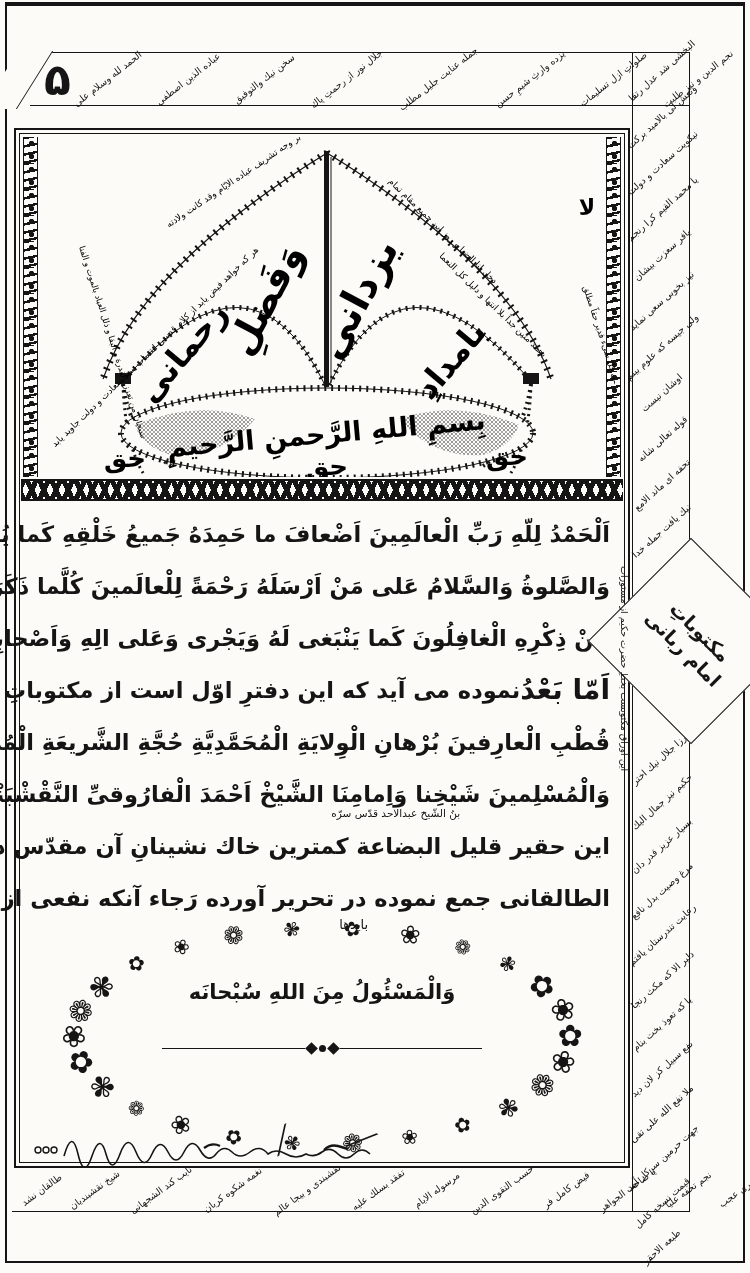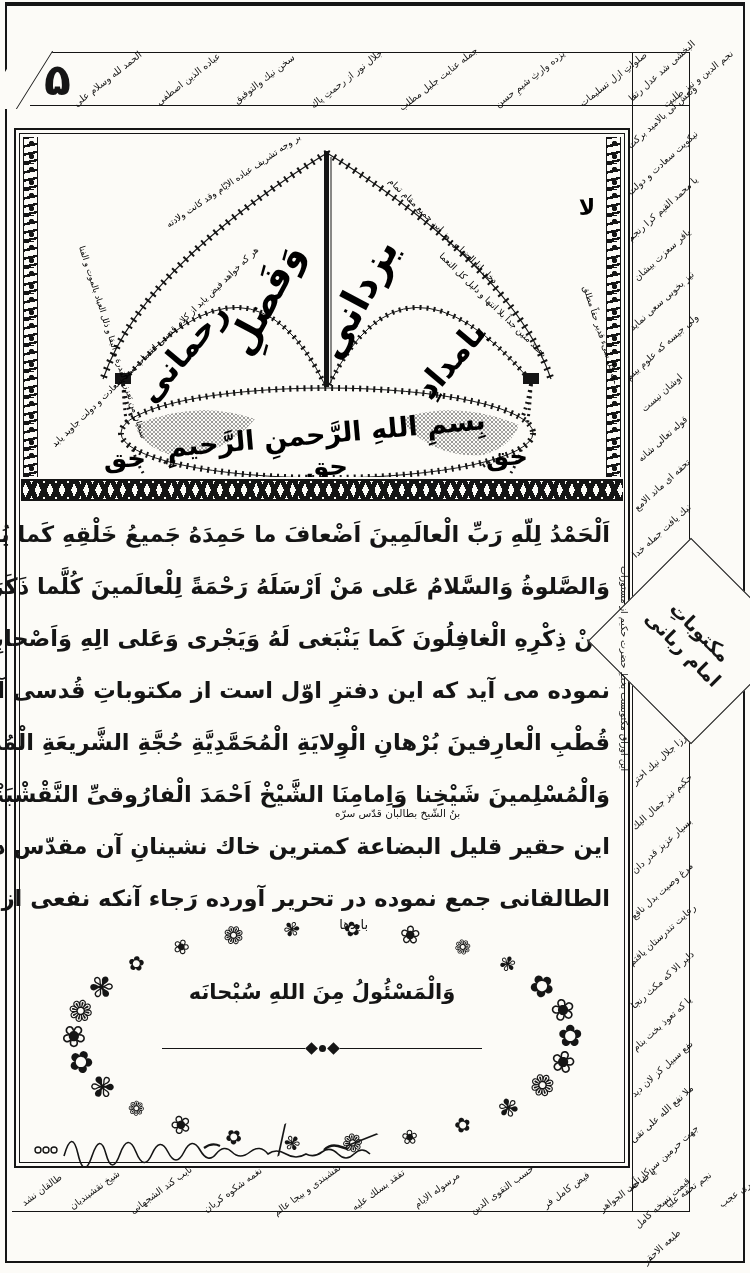--- a/index.html
+++ b/index.html
@@ -212,26 +212,27 @@
         <text x="40" y="110" font-size="8.5" transform="rotate(72 40 110)">سبحان من تعزز بالقدرة و البقا و ذلل العباد بالموت و الفنا</text>
         <text x="544" y="150" font-size="8.5" transform="rotate(72 544 150)">يحيى و يميت و هو حى لا يموت بيده الخير و هو على كل شىء قدير حقاً مطلق</text>
       </svg>
     </div>
 
     <div class="text-block">
       <div class="tline">اَلْحَمْدُ لِلّهِ رَبِّ الْعالَمِينَ اَضْعافَ ما حَمِدَهُ جَميعُ خَلْقِهِ كَما يُحِبُّ رَبُّنا وَيَرْضى</div>
       <div class="tline">وَالصَّلوةُ وَالسَّلامُ عَلى مَنْ اَرْسَلَهُ رَحْمَةً لِلْعالَمينَ كُلَّما ذَكَرَهُ الذّاكِرُونَ وَكُلَّما غَفَلَ</div>
       <div class="tline">عَنْ ذِكْرِهِ الْغافِلُونَ كَما يَنْبَغى لَهُ وَيَجْرى وَعَلى الِهِ وَاَصْحابِهِ الْبَرَرَةِ التُّقى النُّقى ط</div>
       <div class="tline flexjust">
+        <span class="seg lead">اَمّا بَعْدُ</span>
         <span class="seg">نموده می آید كه این دفترِ اوّل است از مكتوباتِ قُدسى آیات حضرتِ غوثِ الْمُحَقِّقينَ</span>
       </div>
       <div class="tline">قُطْبِ الْعارِفينَ بُرْهانِ الْوِلايَةِ الْمُحَمَّدِيَّةِ حُجَّةِ الشَّريعَةِ الْمُصْطَفَوِيَّةِ شَيْخِ الْاِسْلامِ</div>
       <div class="tline">
         <span class="seg">وَالْمُسْلِمينَ شَيْخِنا وَاِمامِنَا الشَّيْخْ اَحْمَدَ الْفارُوقىِّ النَّقْشْبَنْدىِّ سَلَّمَهُ اللهُ سُبْحانَهُ وَاَبْقاهُ</span>
-        <span class="inote">بنُ الشّيخ بطالبان قدّس سرّه</span>
+        <span class="inote">بنُ الشّيخ عبدالاحد قدّس سرّه</span>
       </div>
       <div class="tline">این حقیر قلیل البضاعة كمترین خاك نشینانِ آن مقدّس درگاه یار محمد الجدید البدخشى</div>
       <div class="tline">
         <span class="seg">الطالقانى جمع نموده در تحریر آورده رَجاء آنكه نفعى ازان بطالبانِ حق جلّ و علا برسـد.</span>
         <span class="tnote">بایدها</span>
       </div>
     </div>
 
     <div class="wreath">
       <div id="wreath-flowers">

